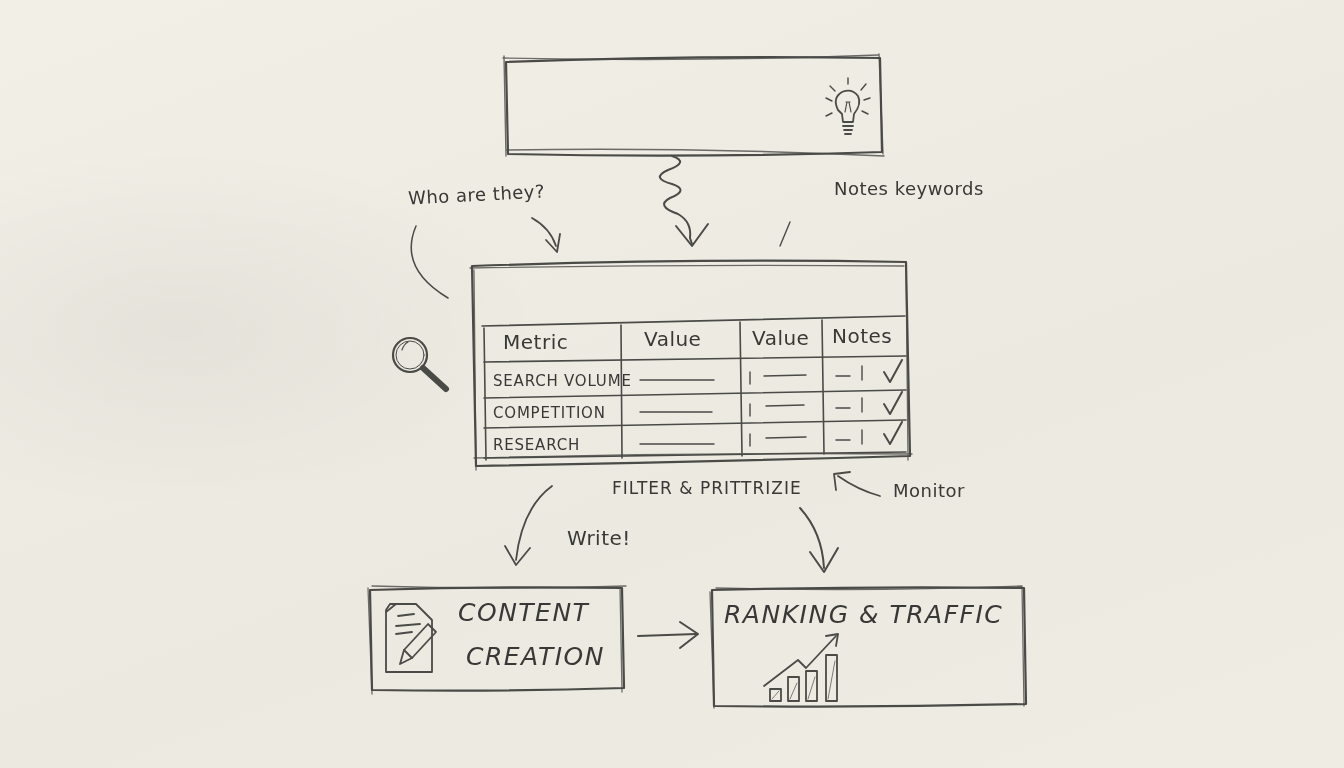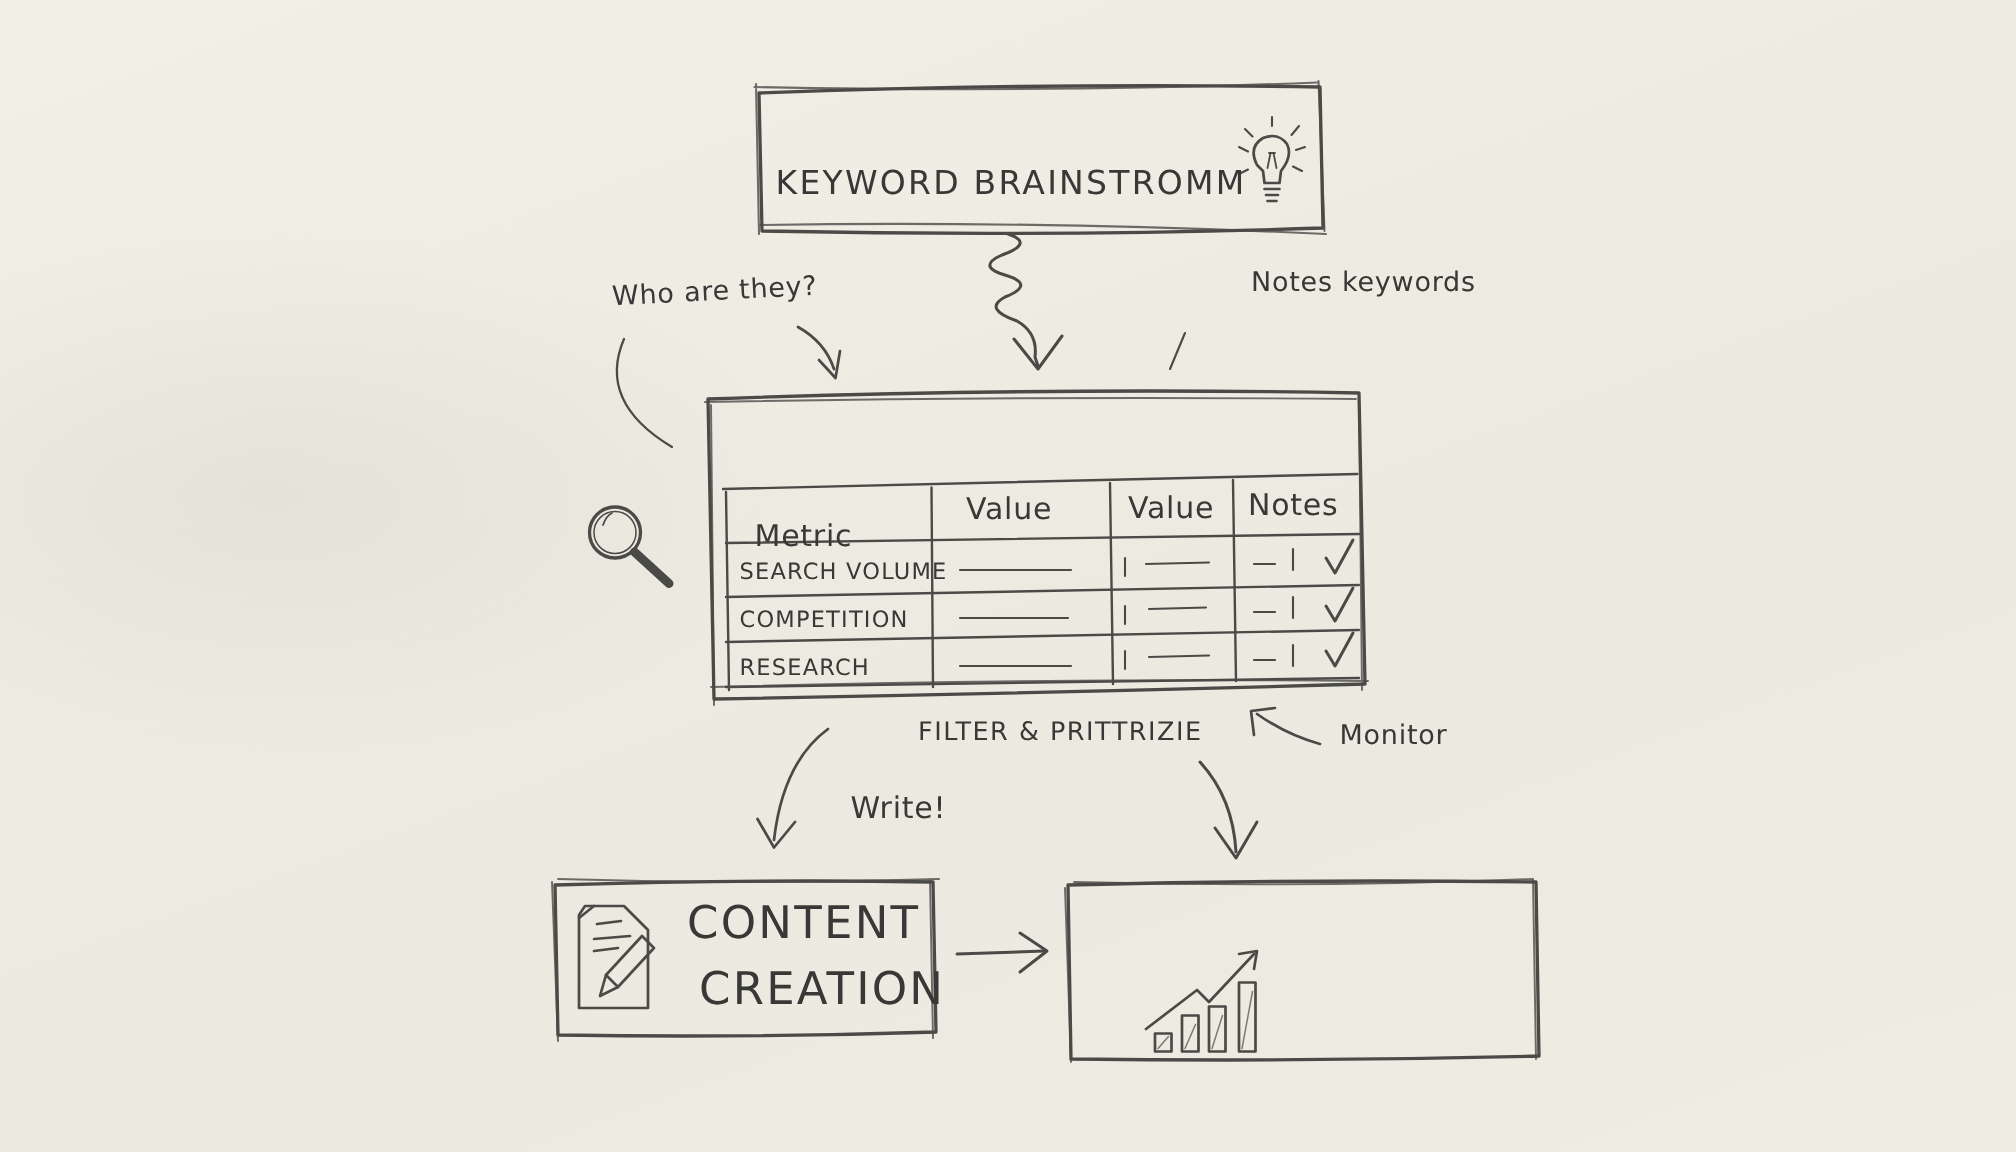--- a/index.html
+++ b/index.html
@@ -17,21 +17,21 @@
   .txt {
     position:absolute; color:#383836; white-space:nowrap;
     font-family: "DejaVu Sans", sans-serif; letter-spacing:1px;
   }
   .t-title { font-size:27px; letter-spacing:1.5px; }
   .t-sub { font-size:22px; letter-spacing:1.5px; }
   .t-anno { font-size:18px; letter-spacing:0.5px; font-family:"DejaVu Sans", sans-serif; }
   .t-head { font-size:20px; letter-spacing:0.5px; }
   .t-row { font-size:15px; letter-spacing:0.8px; }
   .t-mid { font-size:17px; letter-spacing:1px; }
-  .t-box { font-size:30px; letter-spacing:1.5px; }
+  .t-box { font-size:25px; letter-spacing:1.5px;font-style:italic; }
 </style>
 </head>
 <body>
 
 <div class="canvas">
 
   <svg class="sketch" viewBox="0 0 1344 768" fill="none" stroke="#4a4a47" stroke-linecap="round" stroke-linejoin="round">
 
     <g stroke-width="2.2">
       <path d="M506 62 Q690 55 880 58 L882 152 Q700 158 508 154 Z"></path>
@@ -126,35 +126,35 @@
       <rect x="770" y="689" width="11" height="12"></rect>
       <rect x="788" y="677" width="11" height="24"></rect>
       <rect x="806" y="671" width="11" height="30"></rect>
       <rect x="826" y="655" width="11" height="46"></rect>
       <path d="M764 686 L798 660 L806 668 L836 636"></path>
       <path d="M826 636 L838 634 L836 646"></path>
       <path d="M772 699 L779 691 M790 699 L797 683 M808 699 L815 677 M828 699 L835 661" stroke-width="1" opacity="0.7"></path>
     </g>
   </svg>
 
-  <div class="txt t-sub" style="left:517px; top:110px;">KEYWORD BRAINSTROMM</div>
 
   <div class="txt t-anno" style="left:408px; top:184px; transform:rotate(-3deg);">Who are they?</div>
   <div class="txt t-anno" style="left:834px; top:178px;">Notes keywords</div>
 
 
-  <div class="txt t-head" style="left:503px; top:330px;margin-top:15px;">Metric</div>
+  <div class="txt t-head" style="left:503px; top:330px;">Metric</div>
   <div class="txt t-head" style="left:644px; top:327px;">Value</div>
   <div class="txt t-head" style="left:752px; top:326px;">Value</div>
   <div class="txt t-head" style="left:832px; top:324px;">Notes</div>
 
   <div class="txt t-row" style="left:493px; top:372px;">SEARCH VOLUME</div>
   <div class="txt t-row" style="left:493px; top:404px;">COMPETITION</div>
   <div class="txt t-row" style="left:493px; top:436px;">RESEARCH</div>
 
   <div class="txt t-mid" style="left:612px; top:478px;">FILTER &amp; PRITTRIZIE</div>
   <div class="txt t-anno" style="left:893px; top:480px;">Monitor</div>
   <div class="txt t-anno" style="left:567px; top:526px; font-size:20px;">Write!</div>
 
   <div class="txt t-box" style="left:458px; top:598px;">CONTENT</div>
   <div class="txt t-box" style="left:466px; top:642px;">CREATION</div>
 
+  <div class="txt t-box" style="left:724px; top:600px;">RANKING &amp; TRAFFIC</div>
 </div>
 
 </body></html>

